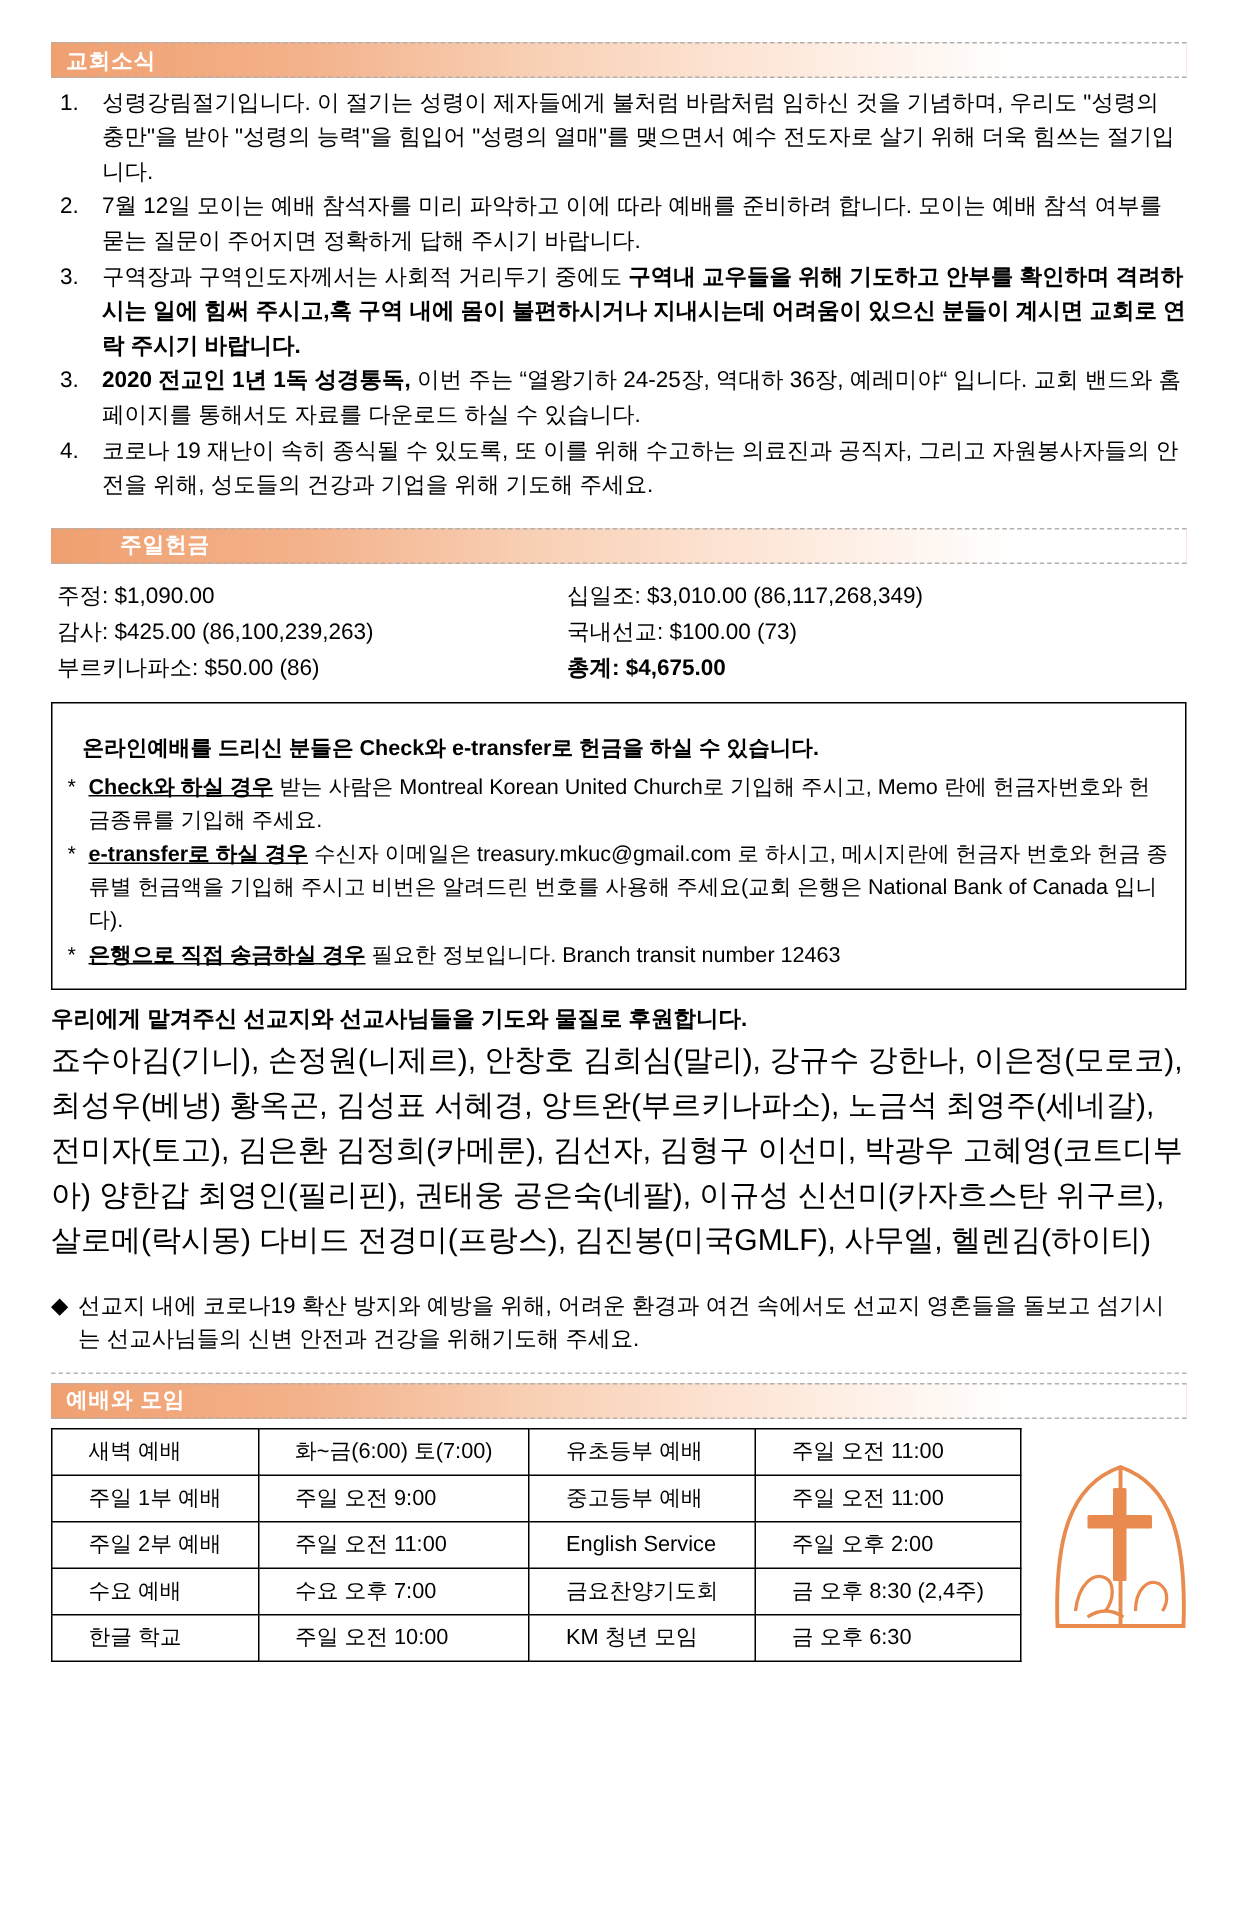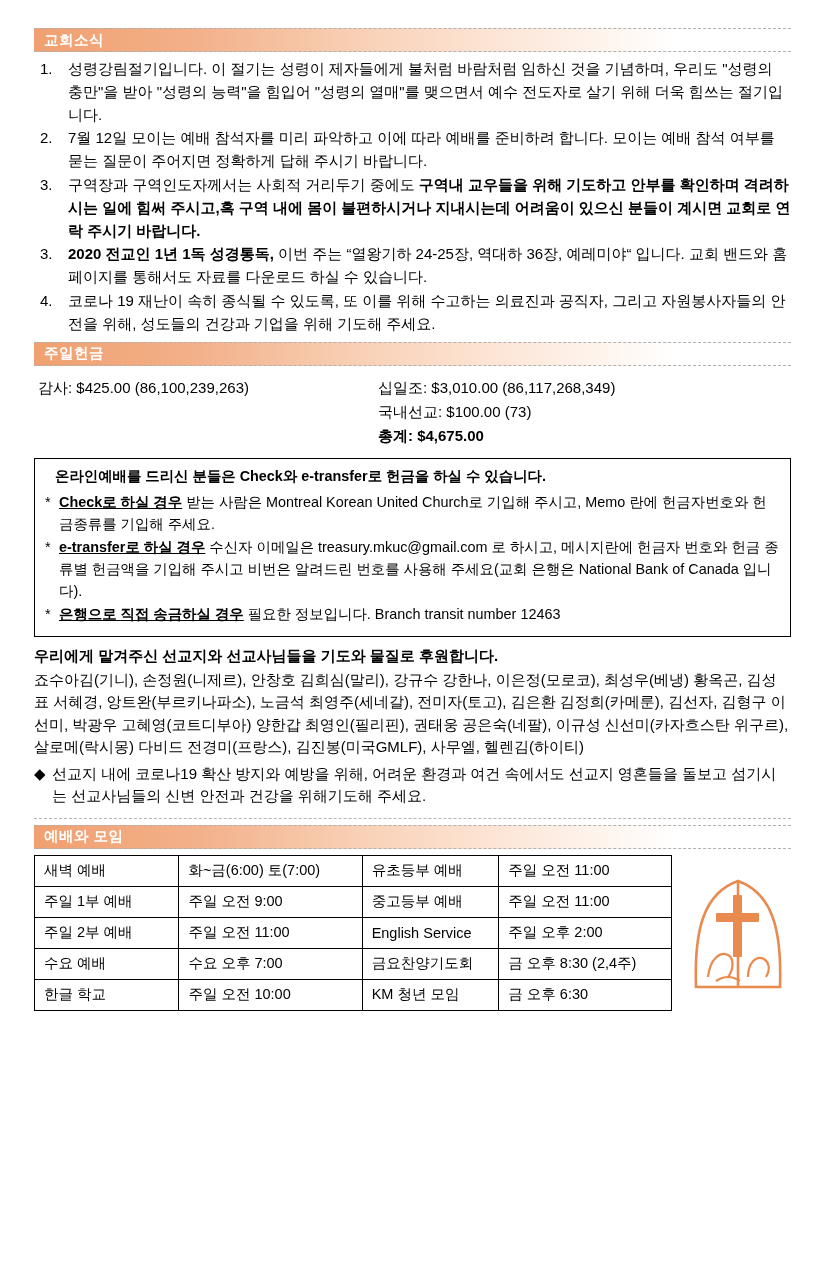--- a/index.html
+++ b/index.html
@@ -68,21 +68,21 @@
     display: grid;
     grid-template-columns: 340px 1fr;
     font-size: 15px;
     line-height: 1.62;
     padding: 4px 4px 6px 4px;
   }
 
   
   .givebox {
     border: 1px solid #000;
-    padding: 7px 10px 8px 10px;
+    padding: 20px 10px 8px 10px;
     font-size: 14.4px;
     line-height: 1.5;
     margin-top: 4px;
     margin-bottom: 10px;
   }
   .givebox .lead {
     font-weight: bold;
     margin-left: 10px;
     margin-bottom: 4px;
   }
@@ -96,23 +96,23 @@
   .givebox .txt { flex: 1 1 auto; }
   .u { text-decoration: underline; font-weight: bold; }
 
   
   .missions-title {
     font-size: 15px;
     font-weight: bold;
     margin: 2px 0 3px 0;
   }
   .missions-body {
-    font-size: 15px;
+    font-size: 20px;
     line-height: 1.5;
-    margin-bottom: 4px;
+    margin-bottom: 18px;
   }
   .bullet-row {
     display: flex;
     font-size: 15px;
     line-height: 1.5;
   }
   .bullet-row .dia { flex: 0 0 18px; }
   .bullet-row .txt { flex: 1 1 auto; }
 
   
@@ -121,21 +121,21 @@
     align-items: flex-start;
     margin-top: 4px;
   }
   table.schedule {
     border-collapse: collapse;
     width: 660px;
     font-size: 14.5px;
   }
   table.schedule td {
     border: 1px solid #000;
-    padding: 5px 9px;
+    padding: 5px 24px;
     height: 31px;
     white-space: nowrap;
   }
   table.schedule td.c1 { width: 152px; }
   table.schedule td.c2 { width: 190px; }
   table.schedule td.c3 { width: 140px; }
   table.schedule td.c4 { width: 178px; }
 
   .emblem {
     margin-left: 14px;
@@ -176,41 +176,43 @@
       <li>
         <span class="num">3.</span>
         <span class="body"><span class="b">2020 전교인 1년 1독 성경통독, </span><span>이번 주는 “열왕기하 24-25장, 역대하 36장, 예레미야“ 입니다.  교회 밴드와 홈페이지를 통해서도 자료를 다운로드 하실 수 있습니다.</span></span>
       </li>
       <li>
         <span class="num">4.</span>
         <span class="body"><span>코로나 19 재난이 속히 종식될 수 있도록, 또 이를 위해 수고하는 의료진과 공직자, 그리고 자원봉사자들의 안전을 위해, 성도들의 건강과 기업을 위해 기도해 주세요.</span></span>
       </li>
     </ol>
 
-  <div class="section-header" style="margin-top:6px;">
+  <div class="section-header" style="margin-top:16px;padding-left:36px;">
     <span class="label">주일헌금</span>
   </div>
 
   <div class="offering">
     <div>
+      <div>주정: $1,090.00</div>
       <div>감사: $425.00 (86,100,239,263)</div>
+      <div>부르키나파소: $50.00 (86)</div>
     </div>
     <div>
       <div>십일조: $3,010.00 (86,117,268,349)</div>
       <div>국내선교: $100.00 (73)</div>
       <div class="b">총계: $4,675.00</div>
     </div>
   </div>
 
   <div class="givebox">
     <div class="lead">온라인예배를 드리신 분들은 Check와 e-transfer로 헌금을 하실 수 있습니다.</div>
     <div id="give-rows">
         <div class="row">
           <span class="star">*</span>
-          <span class="txt"><span class="u">Check로 하실 경우</span><span> 받는 사람은 Montreal Korean United Church로 기입해 주시고, Memo 란에 헌금자번호와 헌금종류를 기입해 주세요.</span></span>
+          <span class="txt"><span class="u">Check와 하실 경우</span><span> 받는 사람은 Montreal Korean United Church로 기입해 주시고, Memo 란에 헌금자번호와 헌금종류를 기입해 주세요.</span></span>
         </div>
         <div class="row">
           <span class="star">*</span>
           <span class="txt"><span class="u">e-transfer로 하실 경우</span><span> 수신자 이메일은 treasury.mkuc@gmail.com 로 하시고, 메시지란에 헌금자 번호와 헌금 종류별 헌금액을 기입해 주시고 비번은 알려드린 번호를 사용해 주세요(교회 은행은 National Bank of Canada 입니다).</span></span>
         </div>
         <div class="row">
           <span class="star">*</span>
           <span class="txt"><span class="u">은행으로 직접 송금하실 경우</span><span> 필요한 정보입니다. Branch transit number 12463</span></span>
         </div>
       </div>

